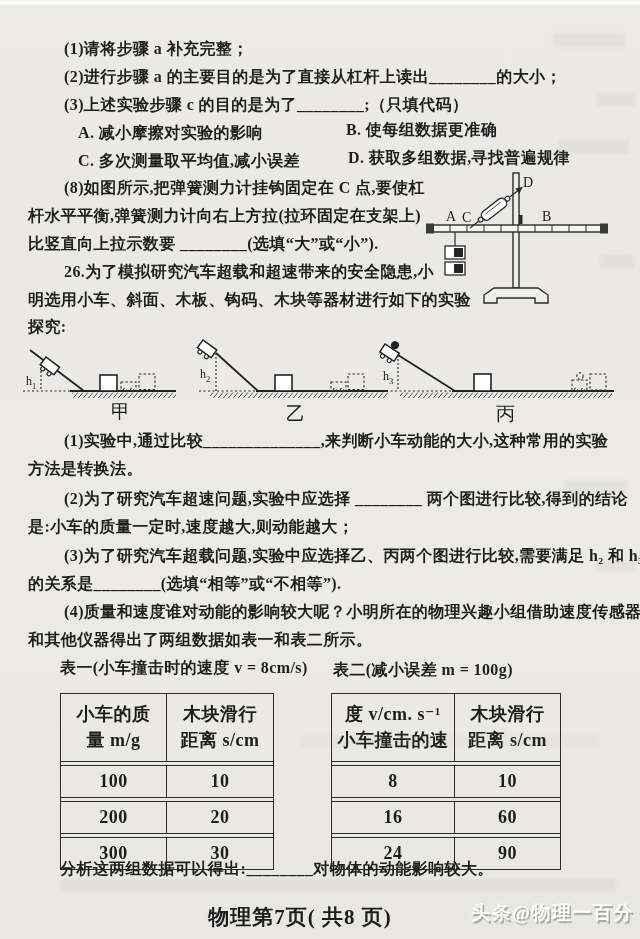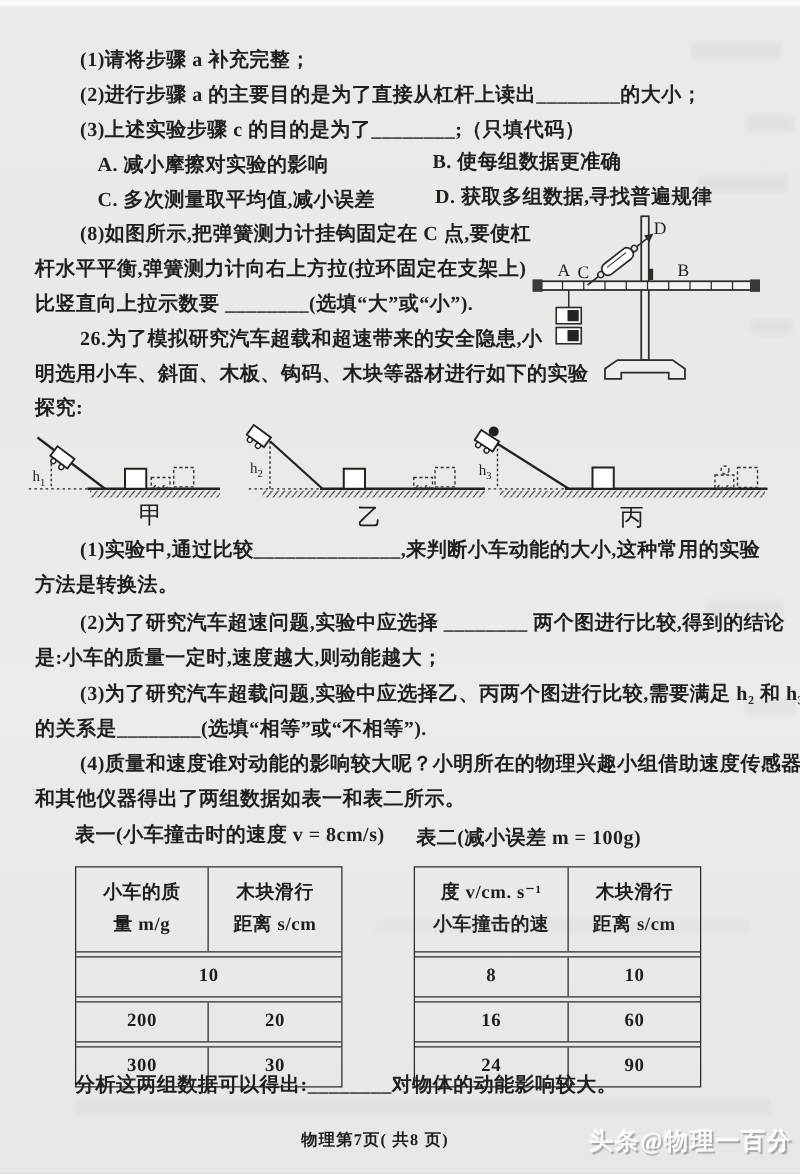--- a/index.html
+++ b/index.html
@@ -17,30 +17,30 @@
     position:absolute;white-space:nowrap;
     font-size:16px;line-height:22px;letter-spacing:.4px;
     color:#1f1f1f;font-weight:600;
   }
   
   .dtable{position:absolute;border:1.7px solid #2b2b2b;background:rgba(255,255,255,0.0);}
   .dtable .trow{display:flex;align-items:center;}
   .dtable .trow + .trow{border-top:1.7px solid #2b2b2b;margin-top:3px;}
   .dtable .trow.sep{border-bottom:1.7px solid #2b2b2b;}
   .dtable .cell{
-    text-align:center;font-size:15px;font-weight:600;color:#1d1d1d;
+    text-align:center;font-size:18px;font-weight:600;color:#1d1d1d;
     letter-spacing:.5px;
   }
   .dtable .cell.c1{border-right:1.7px solid #2b2b2b;}
   .dtable .hcell{padding:7px 0 8px 0;line-height:26px;}
   .dtable .dcell{height:31px;line-height:31px;}
   .caption{position:absolute;white-space:nowrap;font-size:16px;font-weight:600;color:#1f1f1f;letter-spacing:.4px;text-align:right;}
   #footer{
     position:absolute;left:0;top:903px;width:600px;text-align:center;
-    font-size:13px;font-weight:bold;color:#1c1c1c;letter-spacing:1px;
+    font-size:21px;font-weight:bold;color:#1c1c1c;letter-spacing:1px;
   }
   #watermark{
     position:absolute;right:6px;top:900px;white-space:nowrap;
     font-size:19px;font-weight:bold;letter-spacing:1.5px;
     color:rgba(255,255,255,0.92);
     text-shadow:1.5px 1.5px 1px rgba(125,125,122,0.65), -0.5px -0.5px 0 rgba(255,255,255,0.5);
   }
   .artifact{position:absolute;background:#8f8f8c;opacity:.09;filter:blur(1.5px);border-radius:2px;pointer-events:none;}
   svg{position:absolute;overflow:visible;}
   svg text{font-family:"Liberation Serif","DejaVu Serif",serif;fill:#1d1d1d;}
@@ -204,20 +204,21 @@
       <div class="cell c1 hcell" style="width:105px">
         <div>小车的质</div>
           <div>量 m/g</div>
       </div>
       <div class="cell hcell" style="flex:1">
         <div>木块滑行</div>
           <div>距离 s/cm</div>
       </div>
     </div>
     <div class="trow sep">
+      <div class="cell c1 dcell" style="width:105px">100</div>
       <div class="cell dcell" style="flex:1">10</div>
     </div>
     <div class="trow sep">
       <div class="cell c1 dcell" style="width:105px">200</div>
       <div class="cell dcell" style="flex:1">20</div>
     </div>
     <div class="trow">
       <div class="cell c1 dcell" style="width:105px">300</div>
       <div class="cell dcell" style="flex:1">30</div>
     </div>

